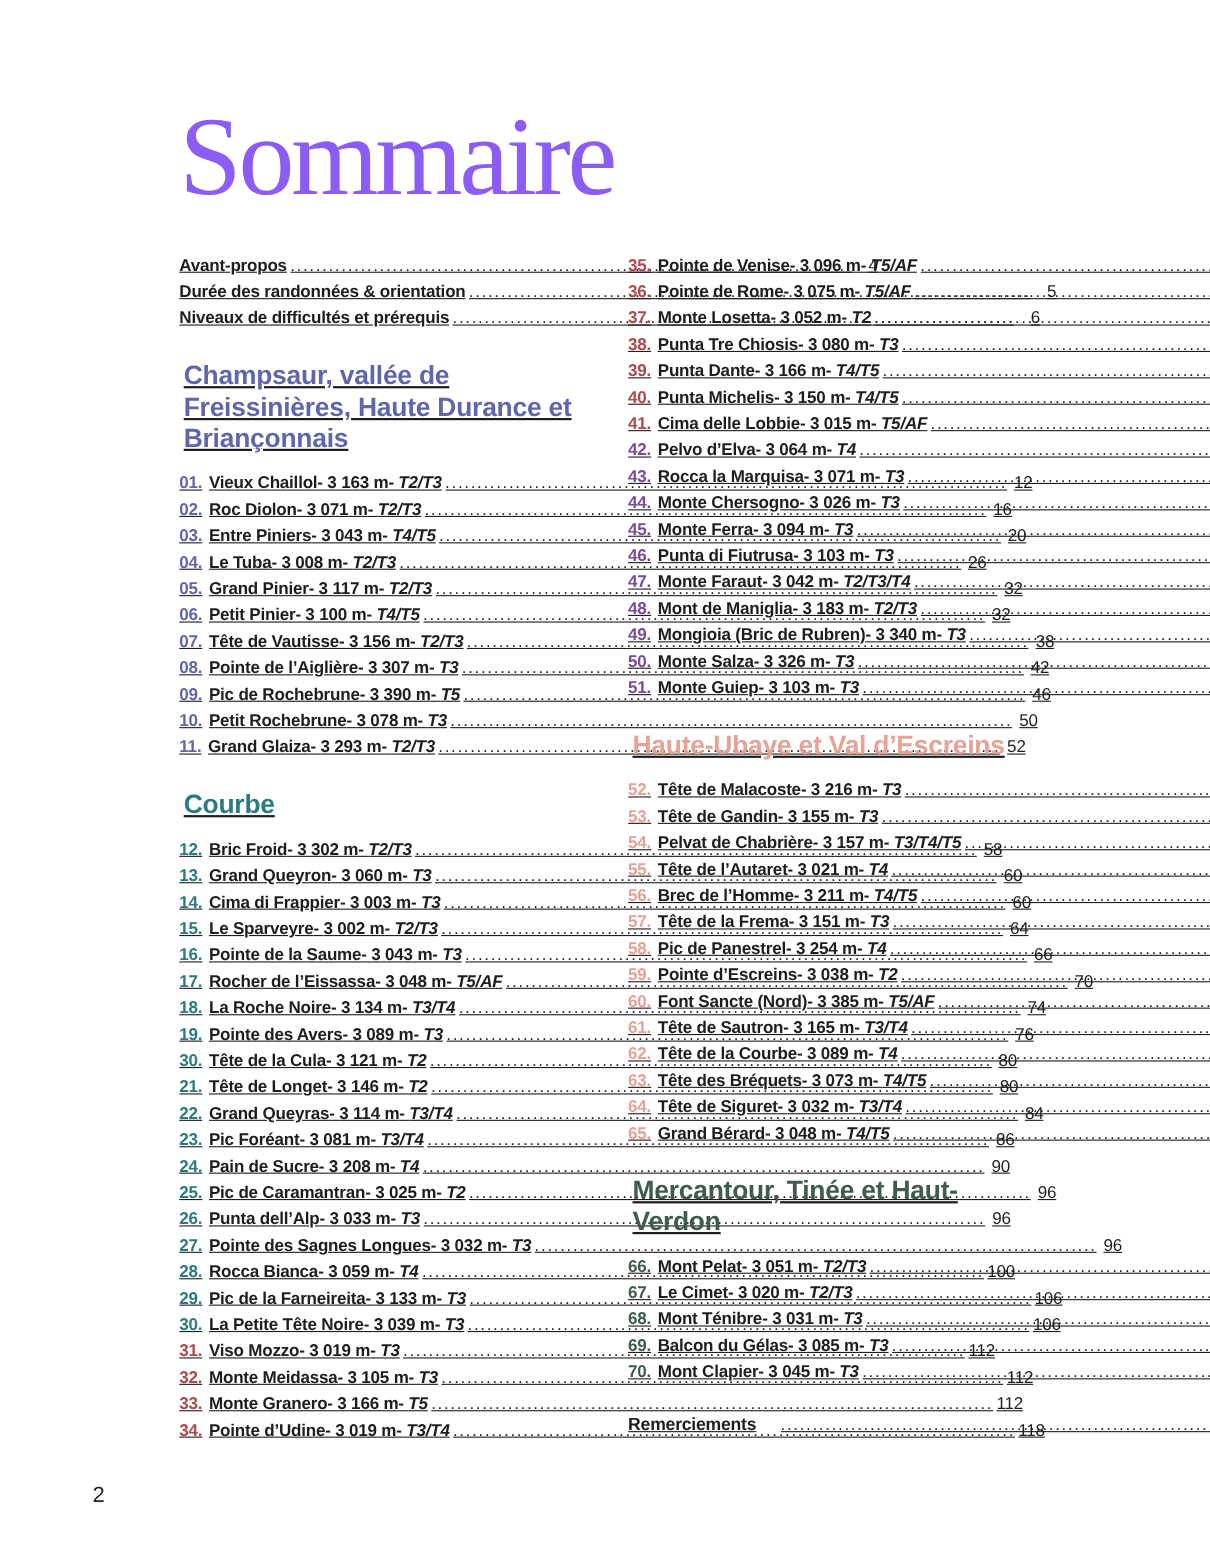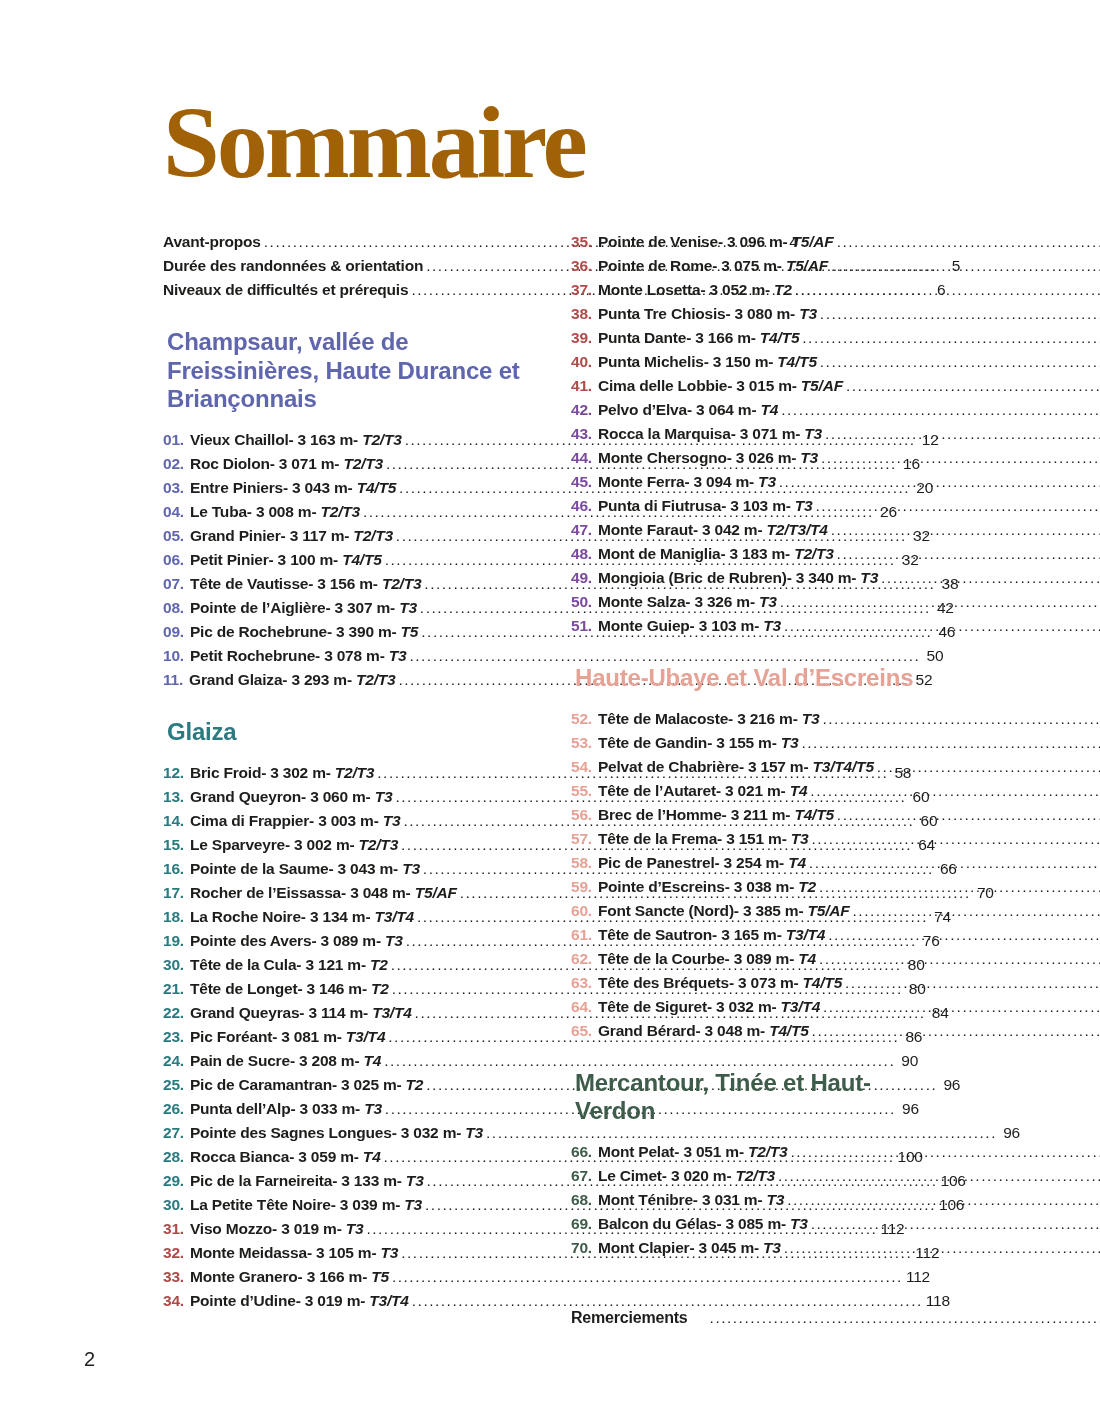--- a/index.html
+++ b/index.html
@@ -8,29 +8,29 @@
     background:#ffffff;
     font-family:"Liberation Sans", sans-serif;
     color:#1d1d1b;
     position:relative;
     overflow:hidden;
   }
   .page { padding:95px 160px 0 163px; }
 
   h1.title {
     font-family:"Liberation Serif", serif;
-    font-weight:700;
+    font-weight:400;
     font-size:102px;
     line-height:0.95;
     letter-spacing:-3px;
-    color:#a16207;
+    color:#8b5cf6;
     margin-bottom:38px;
   }
 
-  .cols { display:flex; gap:38px; }
+  .cols { display:flex; gap:38px;text-decoration:underline; }
   .col  { width:370px; flex:0 0 370px; }
 
   .row {
     display:flex;
     align-items:baseline;
     font-size:15.5px;
     font-weight:700;
     line-height:24px;
     letter-spacing:-0.2px;
     white-space:nowrap;
@@ -50,21 +50,21 @@
   .pg { font-weight:400; min-width:20px; text-align:right; }
 
   h2.sec {
     font-size:24px;
     font-weight:700;
     line-height:1.2;
     letter-spacing:-0.2px;
     margin:26px 4px 14px;
   }
 
-  .remerciements { margin-top:46px;gap:19px; }
+  .remerciements { margin-top:24px;gap:19px; }
   .remerciements .name { font-size:16px; }
 
   .pagenum {
     position:absolute;
     left:84px; top:1348px;
     font-size:20px;
     font-weight:400;
     color:#222222;
   }
 </style>
@@ -199,21 +199,21 @@
             <span class="num">11.</span>
             <span class="name">Grand Glaiza</span>
             <span class="alt">3 293 m</span>
             <span class="diff">T2/T3</span>
             <span class="leader"></span>
             <span class="pg">52</span>
           </div>
 
       </div>
 
-      <h2 class="sec" style="--c: #2b7a80; color: rgb(43, 122, 128);">Glaiza</h2>
+      <h2 class="sec" style="--c: #2b7a80; color: rgb(43, 122, 128);">Courbe</h2>
       <div class="toc" style="--c: #2b7a80;">
 
           <div class="row">
             <span class="num">12.</span>
             <span class="name">Bric Froid</span>
             <span class="alt">3 302 m</span>
             <span class="diff">T2/T3</span>
             <span class="leader"></span>
             <span class="pg">58</span>
           </div>

